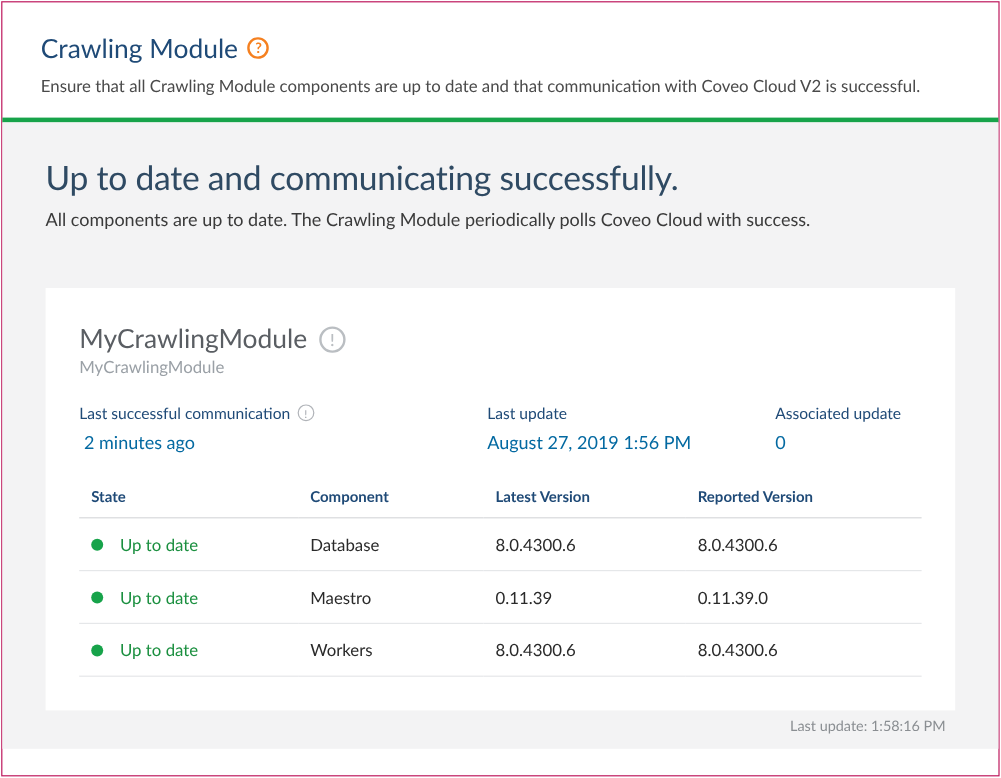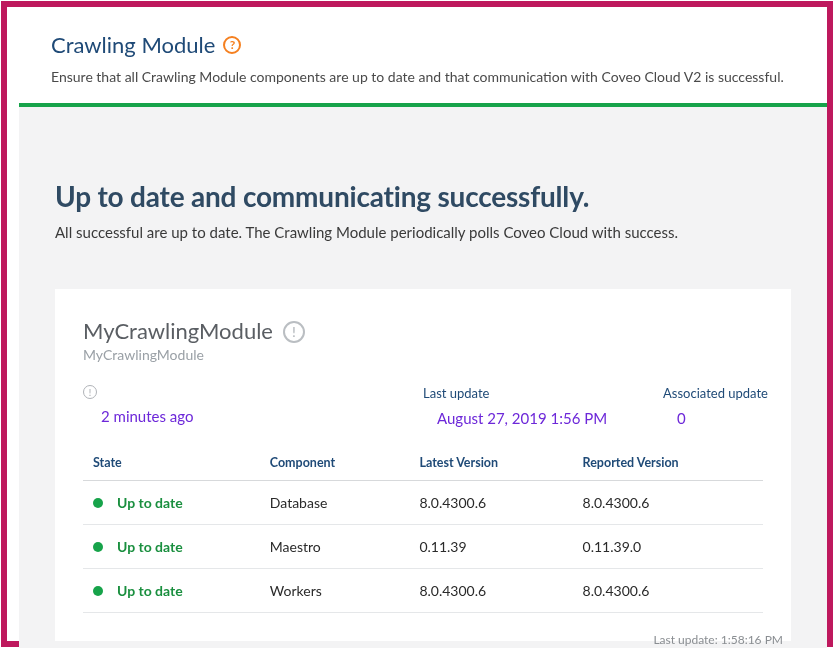--- a/index.html
+++ b/index.html
@@ -4,25 +4,24 @@
   <style>
     * { box-sizing: border-box; margin: 0; padding: 0; }
     body {
       font-family: 'Segoe UI', 'Lato', -apple-system, sans-serif;
       background: #fff;
       width: 834px;
       height: 648px;
       overflow: hidden;
     }
     .container {
-      border: 6px solid #be185d;
+      border: 1px solid #be185d;
       width: 832px;
       height: 646px;
       margin: 1px;
-      padding-left: 12px;
     }
     .header {
       padding: 24px 32px 18px 32px;
     }
     .page-title {
       font-size: 22px;
       font-weight: 400;
       color: #1f4a77;
       display: flex;
       align-items: center;
@@ -51,24 +50,23 @@
       width: 100%;
     }
     .status-panel {
       background: #f3f3f4;
       padding: 28px 36px 18px 36px;
       min-height: 522px;
       position: relative;
     }
     .status-title {
       font-size: 28px;
-      font-weight: 700;
+      font-weight: 400;
       color: #2f4a63;
       letter-spacing: -0.2px;
-      margin-top: 44px;
     }
     .status-subtitle {
       font-size: 15px;
       color: #3a3a3a;
       margin-top: 10px;
     }
     .module-card {
       background: #fff;
       margin-top: 48px;
       padding: 28px 28px 28px 28px;
@@ -127,23 +125,22 @@
       border-radius: 50%;
       display: inline-flex;
       align-items: center;
       justify-content: center;
       color: #b0b3b8;
       font-size: 9px;
       font-weight: 600;
     }
     .meta-value {
       font-size: 15px;
-      color: #6d28d9;
+      color: #0369a1;
       margin-top: 8px;
-      margin-left: 14px;
     }
     .meta-value-indent { padding-left: 4px; }
     .component-table {
       width: 100%;
       margin-top: 28px;
       border-collapse: collapse;
     }
     .component-table th {
       text-align: left;
       font-size: 12.5px;
@@ -169,21 +166,21 @@
     }
     .state-dot {
       width: 10px;
       height: 10px;
       background: #17a34a;
       border-radius: 50%;
       flex-shrink: 0;
     }
     .state-text {
       color: #1a8f3f;
-      font-weight: 700;
+      font-weight: 400;
     }
     .footer-update {
       position: absolute;
       bottom: 12px;
       right: 44px;
       font-size: 12px;
       color: #8a8e92;
     }
   </style>
 </head>
@@ -195,32 +192,33 @@
       <span>Crawling Module</span>
       <span class="help-icon-circle">?</span>
     </h1>
     <p class="subtitle">Ensure that all Crawling Module components are up to date and that communication with Coveo Cloud V2 is successful.</p>
   </div>
 
   <div class="divider-green"></div>
 
   <div class="status-panel">
     <h2 class="status-title">Up to date and communicating successfully.</h2>
-    <p class="status-subtitle">All successful are up to date. The Crawling Module periodically polls Coveo Cloud with success.</p>
+    <p class="status-subtitle">All components are up to date. The Crawling Module periodically polls Coveo Cloud with success.</p>
 
     <div class="module-card">
       <div class="module-header">
         <span class="module-name">MyCrawlingModule</span>
         <span class="info-icon-large">!</span>
       </div>
       <div class="module-id">MyCrawlingModule</div>
 
       <div class="meta-row">
         <div class="meta-col meta-col-1">
           <div class="meta-label">
+            <span>Last successful communication</span>
             <span class="info-icon-small">!</span>
           </div>
           <div class="meta-value meta-value-indent">2 minutes ago</div>
         </div>
         <div class="meta-col meta-col-2">
           <div class="meta-label">Last update</div>
           <div class="meta-value">August 27, 2019 1:56 PM</div>
         </div>
         <div class="meta-col meta-col-3">
           <div class="meta-label">Associated update</div>

